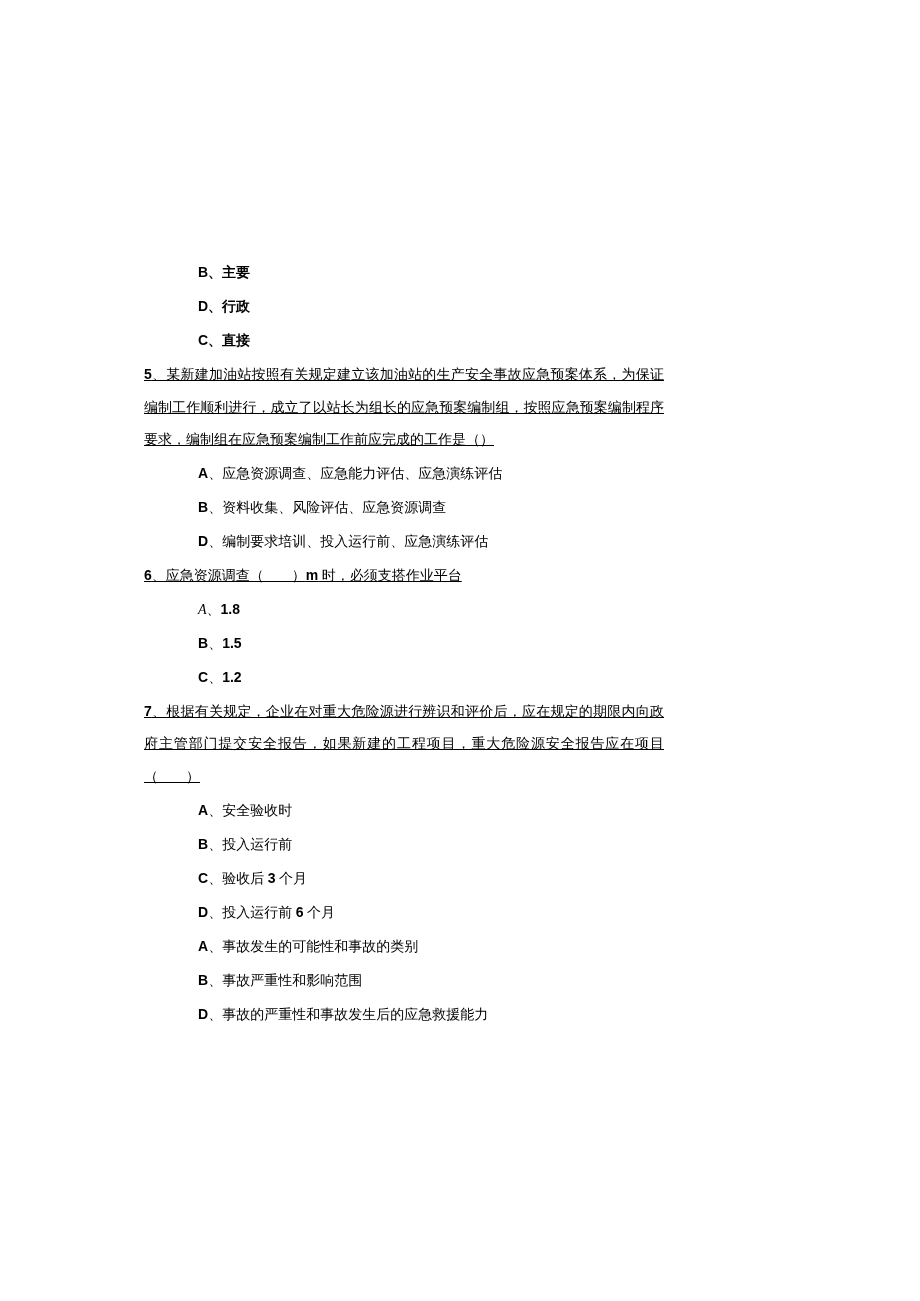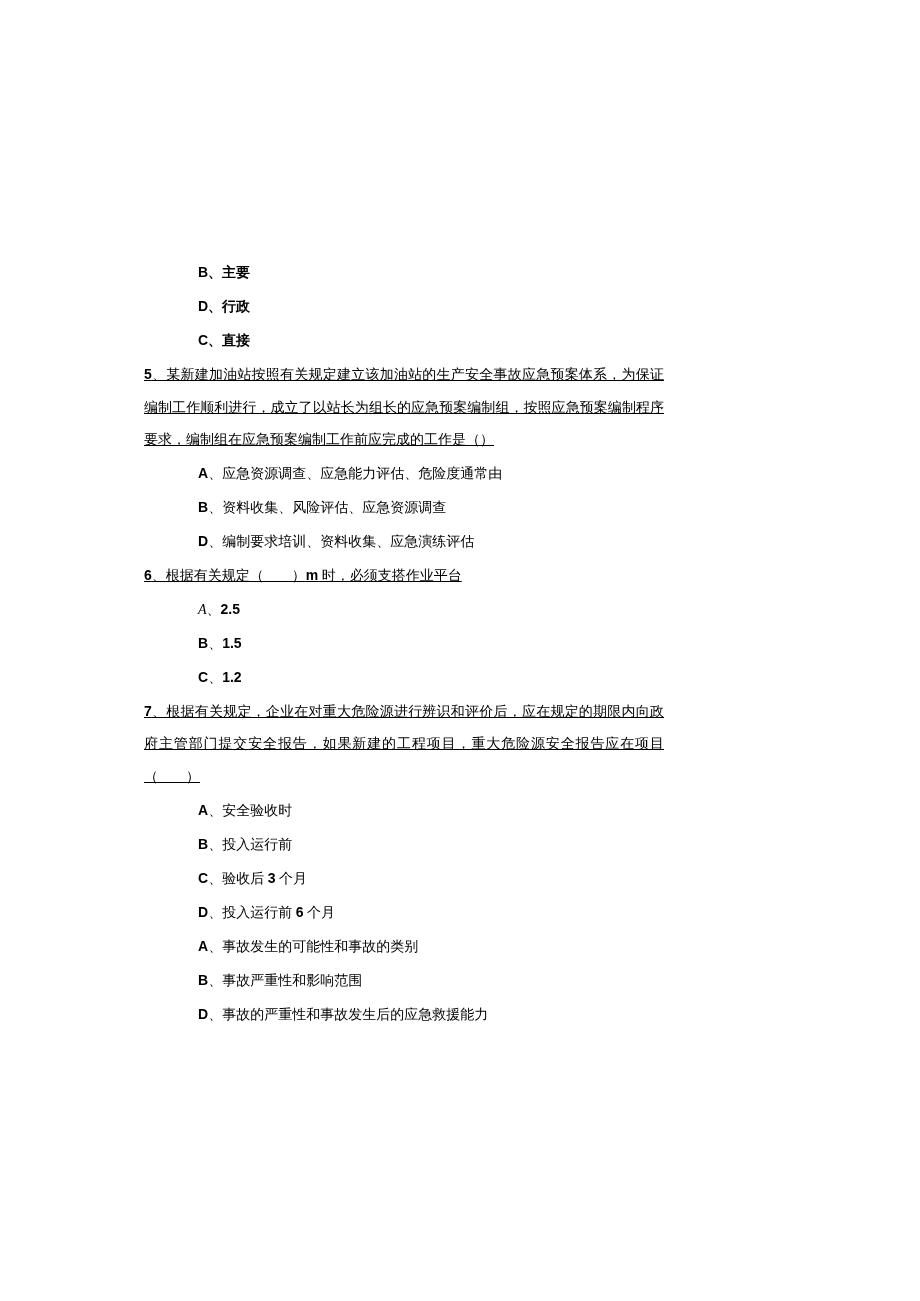--- a/index.html
+++ b/index.html
@@ -39,28 +39,28 @@
 
 <div class="page">
 
   <div class="option"><span class="bold">B、主要</span></div>
   <div class="option"><span class="bold">D、行政</span></div>
   <div class="option"><span class="bold">C、直接</span></div>
 
   <div class="question">
     <span class="bold">5</span><span>、某新建加油站按照有关规定建立该加油站的生产安全事故应急预案体系，为保证编制工作顺利进行，成立了以站长为组长的应急预案编制组，按照应急预案编制程序要求，编制组在应急预案编制工作前应完成的工作是（）</span>
   </div>
-  <div class="option"><span class="bold">A</span><span>、应急资源调查、应急能力评估、危险度通常由</span></div>
+  <div class="option"><span class="bold">A</span><span>、应急资源调查、应急能力评估、应急演练评估</span></div>
   <div class="option"><span class="bold">B</span><span>、资料收集、风险评估、应急资源调查</span></div>
-  <div class="option"><span class="bold">D</span><span>、编制要求培训、资料收集、应急演练评估</span></div>
+  <div class="option"><span class="bold">D</span><span>、编制要求培训、投入运行前、应急演练评估</span></div>
 
   <div class="question">
-    <span class="bold">6</span><span>、根据有关规定（　　）</span><span class="bold">m</span><span> 时，必须支搭作业平台</span>
+    <span class="bold">6</span><span>、应急资源调查（　　）</span><span class="bold">m</span><span> 时，必须支搭作业平台</span>
   </div>
-  <div class="option"><span class="italic">A</span><span>、</span><span class="bold">2.5</span></div>
+  <div class="option"><span class="italic">A</span><span>、</span><span class="bold">1.8</span></div>
   <div class="option"><span class="bold">B</span><span>、</span><span class="bold">1.5</span></div>
   <div class="option"><span class="bold">C</span><span>、</span><span class="bold">1.2</span></div>
 
   <div class="question">
     <span class="bold">7</span><span>、根据有关规定，企业在对重大危险源进行辨识和评价后，应在规定的期限内向政府主管部门提交安全报告，如果新建的工程项目，重大危险源安全报告应在项目（　　）</span>
   </div>
   <div class="option"><span class="bold">A</span><span>、安全验收时</span></div>
   <div class="option"><span class="bold">B</span><span>、投入运行前</span></div>
   <div class="option"><span class="bold">C</span><span>、验收后 </span><span class="bold">3</span><span> 个月</span></div>
   <div class="option"><span class="bold">D</span><span>、投入运行前 </span><span class="bold">6</span><span> 个月</span></div>

